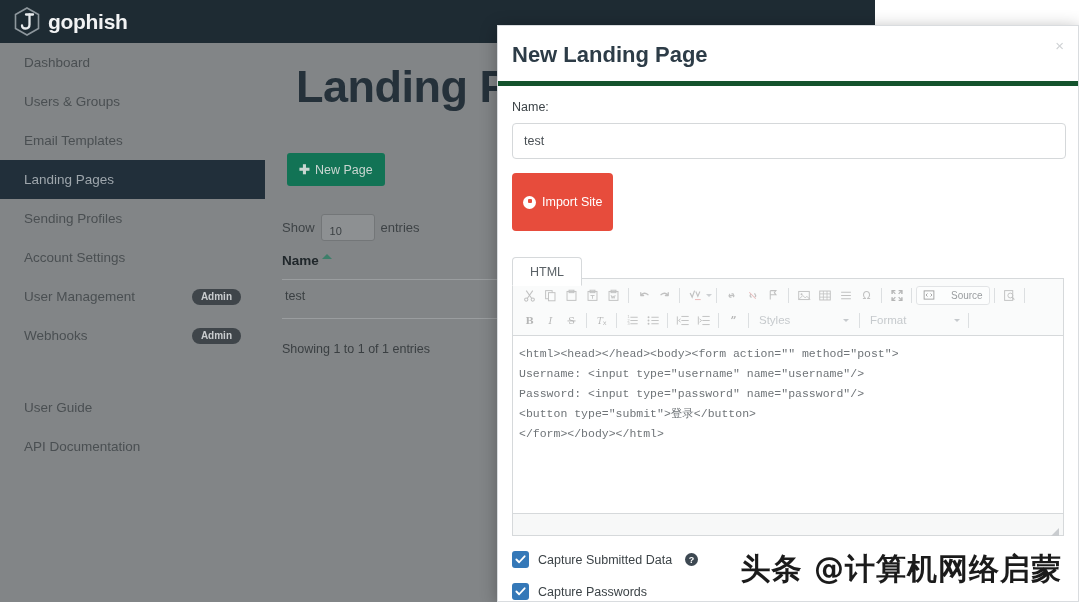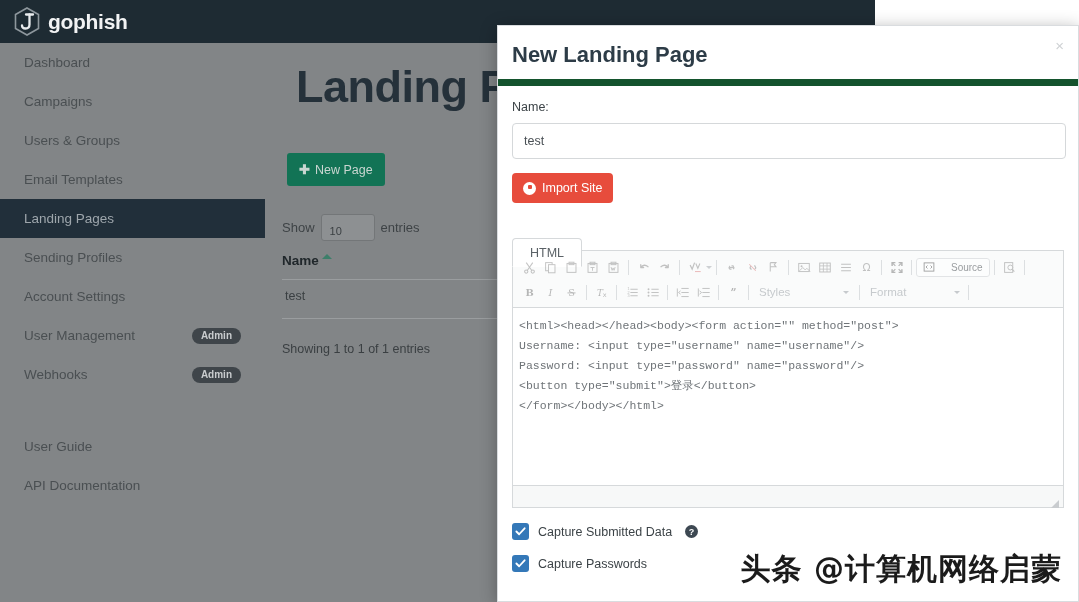--- a/index.html
+++ b/index.html
@@ -110,21 +110,21 @@
   .modal {
     position: absolute; left: 497px; top: 25px;
     width: 582px; height: 577px;
     background: #fff;
     box-shadow: 0 3px 16px rgba(0,0,0,.30);
     border: 1px solid #d9dcdf;
     overflow: hidden;
   }
   .modal-header {
     position: relative; height: 60px;
-    border-bottom: 7px solid #14532d;
+    border-bottom: 5px solid #14532d;
   }
   .modal-title {
     position: absolute; left: 14px; top: 16px;
     font-size: 22px; font-weight: bold; color: #2d3c47;
   }
   .modal-close {
     position: absolute; right: 14px; top: 12px;
     font-size: 15px; color: #cfd2d4; background: none; border: none;
     line-height: 1; cursor: pointer;
   }
@@ -134,21 +134,21 @@
   .input-name {
     width: 554px; height: 36px;
     border: 1px solid #d5d8da; border-radius: 4px;
     padding: 0 11px; font-size: 12.5px; color: #4a5055;
     font-family: "Liberation Sans", sans-serif;
     background: #fff;
   }
   .btn-import {
     margin-top: 14px;
     background: #e74c3c; color: #fff; border: none; border-radius: 4px;
-    font-size: 12.5px; padding: 8px 11px;
+    font-size: 12.5px; padding: 22px 11px;
     display: inline-flex; align-items: center; gap: 6px;
     cursor: pointer;
   }
   .btn-import .dl-ico {
     width: 13px; height: 13px; border-radius: 50%;
     background: #fff; position: relative; flex: none;
   }
   .btn-import .dl-ico::after {
     content: ""; position: absolute; left: 4.5px; top: 3px;
     width: 4px; height: 4px; background: #e74c3c;
@@ -158,21 +158,21 @@
   
   .editor-wrap { margin-top: 16px; position: relative; }
   .tabstrip {
     display: flex; align-items: flex-end; height: 32px;
     border-bottom: 1px solid #d6d9db;
   }
   .tab-html {
     border: 1px solid #d6d9db; border-bottom: 1px solid #fff;
     background: #fff; border-radius: 4px 4px 0 0;
     padding: 7px 17px 6px 17px; font-size: 12.5px; color: #5a6166;
-    position: relative; top: 17px;
+    position: relative; top: 8px;
   }
   .toolbar {
     border: 1px solid #d6d9db; border-top: none;
     background: #fafbfb;
     padding: 5px 6px 4px 6px;
   }
   .tb-row { display: flex; align-items: center; height: 22px; }
   .tb-btn {
     width: 21px; height: 20px; display: flex; align-items: center;
     justify-content: center; opacity: .34; flex: none;
@@ -262,23 +262,20 @@
         </span>
         <span class="brand-text">gophish</span>
       </div>
     </div>
 
     <div class="sidebar">
       <div class="nav-item">
         <span>Dashboard</span>
       </div>
       <div class="nav-item">
-        <span>Campaigns</span>
-      </div>
-      <div class="nav-item">
         <span>Users &amp; Groups</span>
       </div>
       <div class="nav-item">
         <span>Email Templates</span>
       </div>
       <div class="nav-item active">
         <span>Landing Pages</span>
       </div>
       <div class="nav-item">
         <span>Sending Profiles</span>

